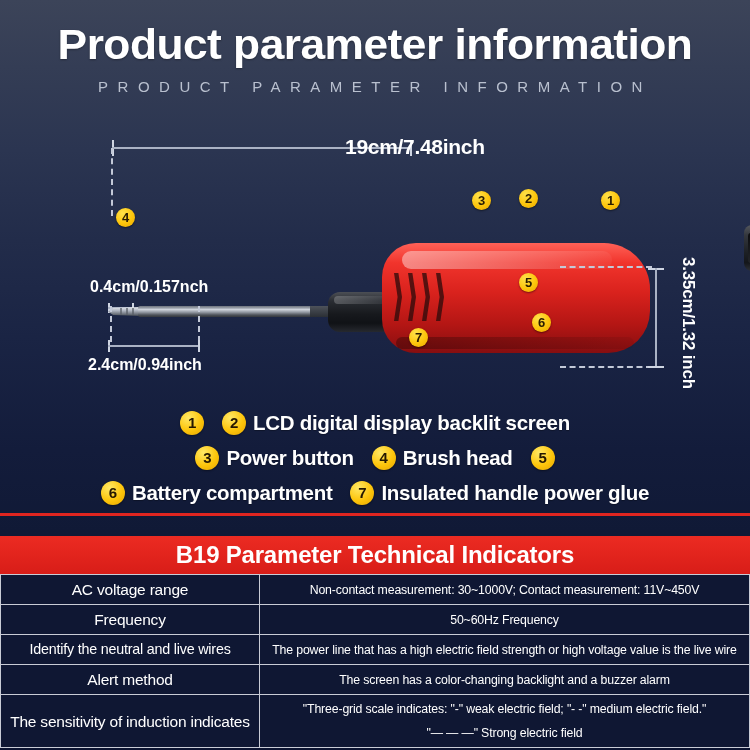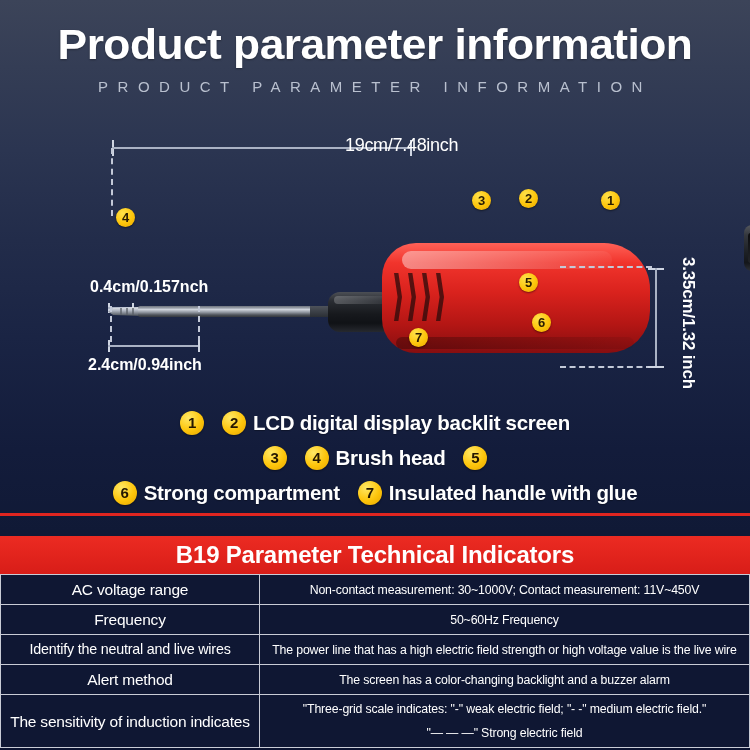--- a/index.html
+++ b/index.html
@@ -32,21 +32,21 @@
 
   
   .product-area{position:absolute;left:0;top:118px;width:750px;height:285px;}
 
   
   .meas-top{position:absolute;left:108px;top:22px;width:310px;height:16px;}
   .meas-top .line{position:absolute;left:4px;top:7px;width:300px;height:2px;background:#aab2c4;}
   .meas-top .tick-l{position:absolute;left:4px;top:0px;width:2px;height:16px;background:#cfd5e2;}
   .meas-top .tick-r{position:absolute;left:302px;top:0px;width:2px;height:16px;background:#cfd5e2;}
   .meas-top-label{
-    position:absolute;left:345px;top:17px;font-size:18px;font-weight:normal;color:#ffffff;
+    position:absolute;left:345px;top:17px;font-size:21px;font-weight:bold;color:#ffffff;
     letter-spacing:-0.3px;
   }
   .dash-v{
     position:absolute;left:111px;top:30px;width:0;height:68px;
     border-left:2px dashed #c3c9d8;
   }
 
   
   .sd1{position:absolute;left:100px;top:75px;width:545px;height:55px;}
   .tip1{
@@ -300,37 +300,38 @@
         <div class="lbadge">1</div>
       </div>
       <div class="legend-item">
         <div class="lbadge">2</div>
         <div class="ltext">LCD digital display backlit screen</div>
       </div>
     </div>
     <div class="legend-row">
       <div class="legend-item">
         <div class="lbadge">3</div>
+        <div class="ltext">Power button</div>
       </div>
       <div class="legend-item">
         <div class="lbadge">4</div>
         <div class="ltext">Brush head</div>
       </div>
       <div class="legend-item">
         <div class="lbadge">5</div>
       </div>
     </div>
     <div class="legend-row">
       <div class="legend-item">
         <div class="lbadge">6</div>
-        <div class="ltext">Strong compartment</div>
+        <div class="ltext">Battery compartment</div>
       </div>
       <div class="legend-item">
         <div class="lbadge">7</div>
-        <div class="ltext">Insulated handle with glue</div>
+        <div class="ltext">Insulated handle power glue</div>
       </div>
     </div>
   </div>
 
   <div class="divider"></div>
 
   <div class="table-wrap">
     <div class="tbl-header">B19 Parameter Technical Indicators</div>
     <table>
       <tbody>

